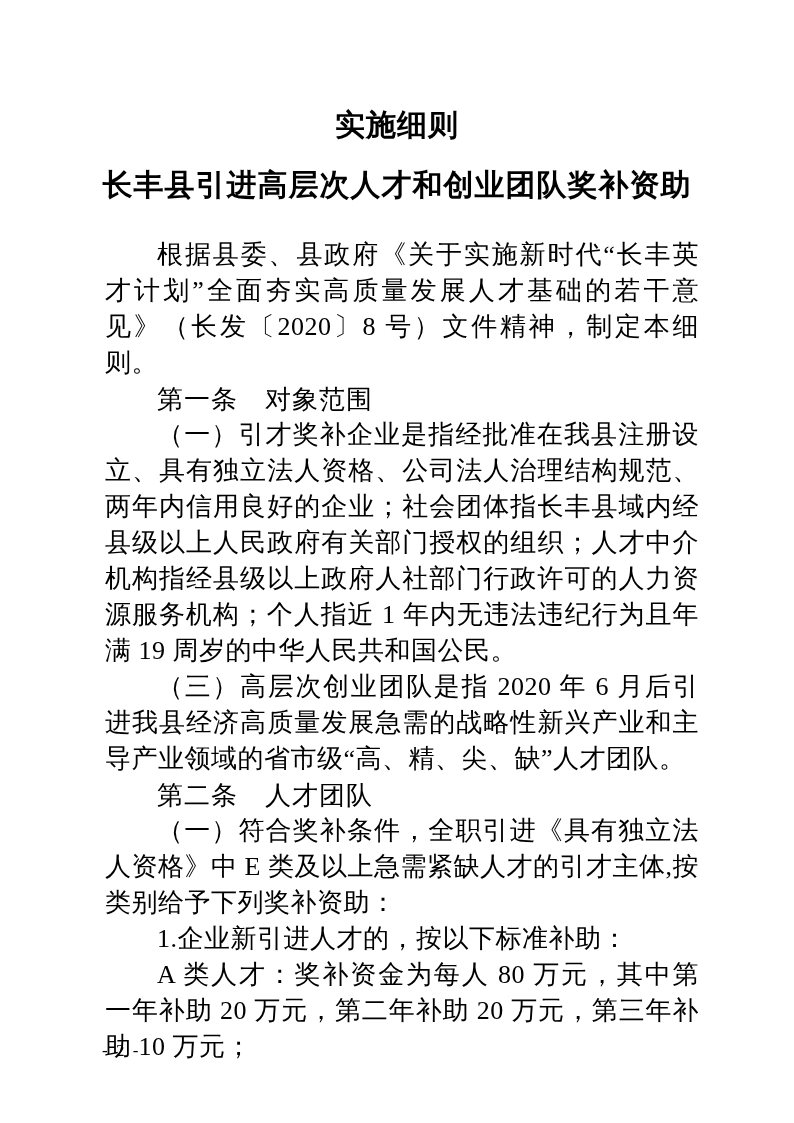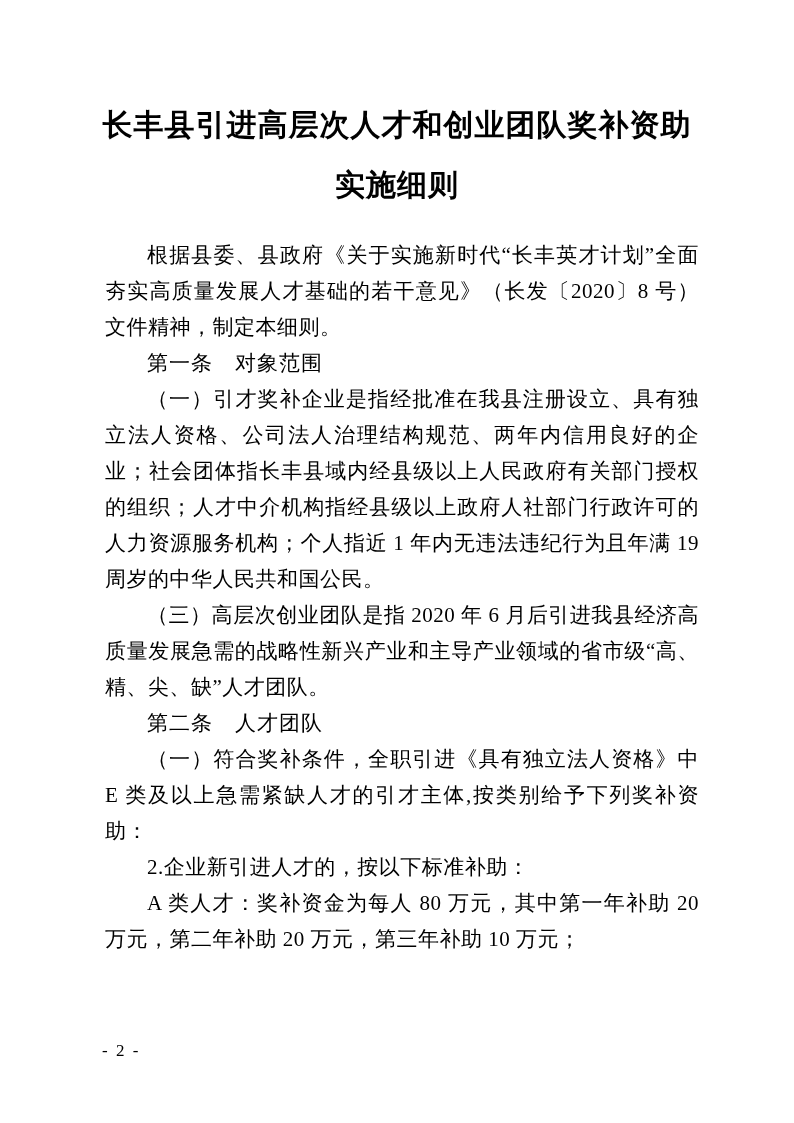--- a/index.html
+++ b/index.html
@@ -25,21 +25,21 @@
     font-size: 30px;
     font-weight: bold;
     line-height: 60px;
     letter-spacing: 1px;
   }
   .content {
     position: absolute;
     top: 237px;
     left: 105px;
     width: 594px;
-    font-size: 21px;
+    font-size: 26px;
     line-height: 36px;
     letter-spacing: 0.5px;
     text-align: justify;
     text-align-last: left;
   }
   .content p {
     margin: 0;
     padding: 0;
     text-indent: 2em;
   }
@@ -56,30 +56,30 @@
     letter-spacing: 2px;
     font-family: "Liberation Serif", "DejaVu Serif", serif;
   }
 </style>
 </head>
 <body>
 
 <div class="page">
 
   <div class="title-block">
+    <div>实施细则</div>
     <div>长丰县引进高层次人才和创业团队奖补资助</div>
-    <div>实施细则</div>
   </div>
 
   <div class="content">
     <p class="body">根据县委、县政府《关于实施新时代“长丰英才计划”全面夯实高质量发展人才基础的若干意见》（长发〔2020〕8 号）文件精神，制定本细则。</p>
     <p class="heading">第一条　对象范围</p>
     <p class="body">（一）引才奖补企业是指经批准在我县注册设立、具有独立法人资格、公司法人治理结构规范、两年内信用良好的企业；社会团体指长丰县域内经县级以上人民政府有关部门授权的组织；人才中介机构指经县级以上政府人社部门行政许可的人力资源服务机构；个人指近 1 年内无违法违纪行为且年满 19 周岁的中华人民共和国公民。</p>
     <p class="body">（三）高层次创业团队是指 2020 年 6 月后引进我县经济高质量发展急需的战略性新兴产业和主导产业领域的省市级“高、精、尖、缺”人才团队。</p>
     <p class="heading">第二条　人才团队</p>
     <p class="body">（一）符合奖补条件，全职引进《具有独立法人资格》中 E 类及以上急需紧缺人才的引才主体,按类别给予下列奖补资助：</p>
-    <p class="body">2.企业新引进人才的，按以下标准补助：</p>
+    <p class="body">1.企业新引进人才的，按以下标准补助：</p>
     <p class="body">A 类人才：奖补资金为每人 80 万元，其中第一年补助 20 万元，第二年补助 20 万元，第三年补助 10 万元；</p>
   </div>
 
   <div class="footer">- 2 -</div>
 
 </div>
 
 </body></html>

